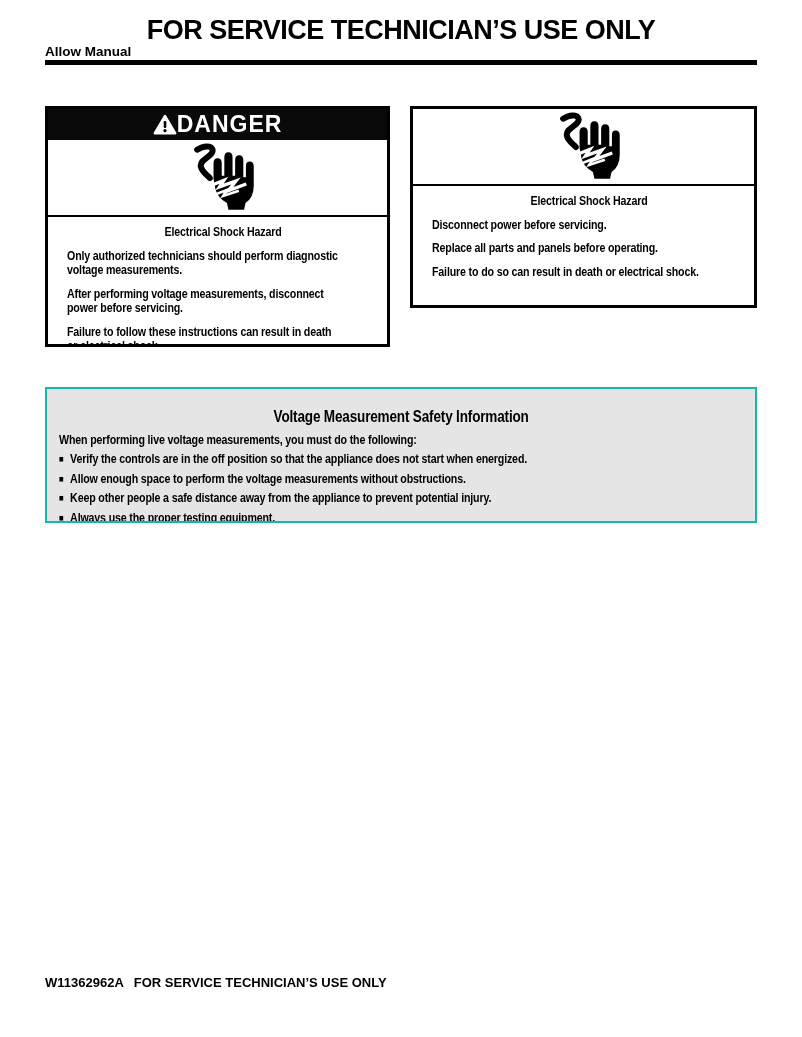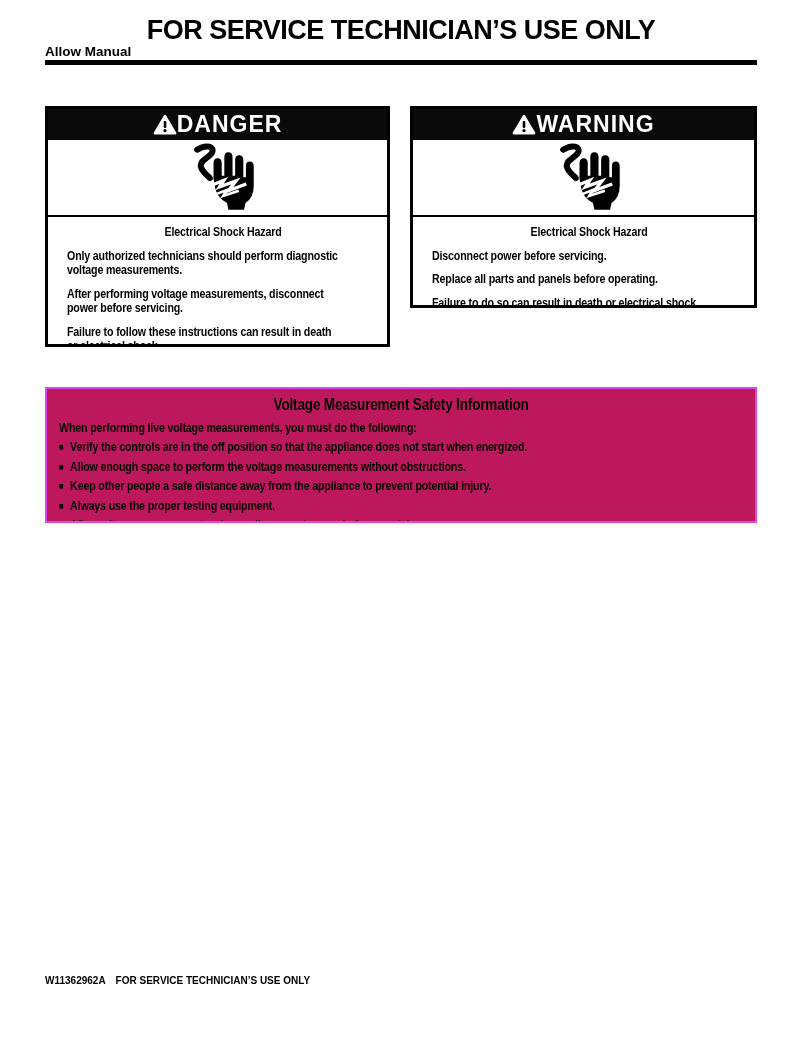--- a/index.html
+++ b/index.html
@@ -85,23 +85,23 @@
     margin: 3px 0 9px 0;
   }
   .hazard-text p {
     white-space: pre-line;
     margin: 0 0 9px 0;
   }
   .voltage-box {
     position: absolute;
     top: 387px; left: 45px;
     width: 712px; height: 136px;
-    border: 2px solid #d946ef;
-    background: #be185d;
-    padding: 6px 12px 0 12px;
+    border: 2px solid #14b8a6;
+    background: #e5e5e5;
+    padding: 18px 12px 0 12px;
     overflow: hidden;
   }
   .voltage-box .inner {
     font-size: 13px;
     font-weight: bold;
     letter-spacing: -0.2px;
   }
   .voltage-title {
     text-align: center;
     font-size: 16.5px;
@@ -122,21 +122,21 @@
   .bullet-marker {
     font-size: 9.5px;
     margin-right: 8px;
     flex: 0 0 auto;
     position: relative;
     top: -1px;
   }
   .page-footer {
     position: absolute;
     top: 975px; left: 45px;
-    font-size: 10px;
+    font-size: 13px;
     font-weight: bold;
   }
   .page-footer .doc-number { margin-right: 10px; }
   svg { display: block; }
 </style>
 </head>
 <body>
 
 <div class="page">
 
@@ -168,28 +168,20 @@
 voltage measurements.</p>
         <p>After performing voltage measurements, disconnect
 power before servicing.</p>
         <p>Failure to follow these instructions can result in death
 or electrical shock.</p>
       </div>
     </div>
   </div>
 
   <div class="hazard-box warning">
-    <div class="hazard-header">
-      <svg width="24" height="21" viewBox="0 0 26 24">
-        <path d="M13 2.5 L24.5 22 H1.5 Z" fill="#fff" stroke="#fff" stroke-width="3" stroke-linejoin="round"></path>
-        <rect x="11.5" y="8" width="3" height="8" rx="1.2" fill="#000"></rect>
-        <circle cx="13" cy="19" r="1.8" fill="#000"></circle>
-      </svg>
-      <span>WARNING</span>
-    </div>
     <div class="hazard-icon-area">
       <svg width="82" height="70" viewBox="0 0 104 94">
         <path d="M24 9 C36 1 48 5 44 13 C40 20 27 23 29 32 C31 40 38 43 41 47" fill="none" stroke="#000" stroke-width="8" stroke-linecap="round"></path>
         <path d="M46 48 v-21 q0 -6.5 5.5 -6.5 q5.5 0 5.5 6.5 v17 h3.5 v-25 q0 -6.5 5.5 -6.5 q5.5 0 5.5 6.5 v25 h3.5 v-21 q0 -6.5 5.5 -6.5 q5.5 0 5.5 6.5 v23 h3.5 v-15 q0 -6 5 -6 q5.5 0 5.5 6.5 v26 q0 16 -11 23 l-2 9 h-21 l-2 -9 q-13 -7 -15.5 -19 z" fill="#000"></path>
         <path d="M40 58 L60 50 L54 59 L76 51 L66 64 L90 55" fill="none" stroke="#fff" stroke-width="4.5"></path>
         <path d="M46 70 L64 63 L59 71 L80 64" fill="none" stroke="#fff" stroke-width="3.5"></path>
       </svg>
     </div>
     <div class="hazard-text">
       <div class="inner cond">

